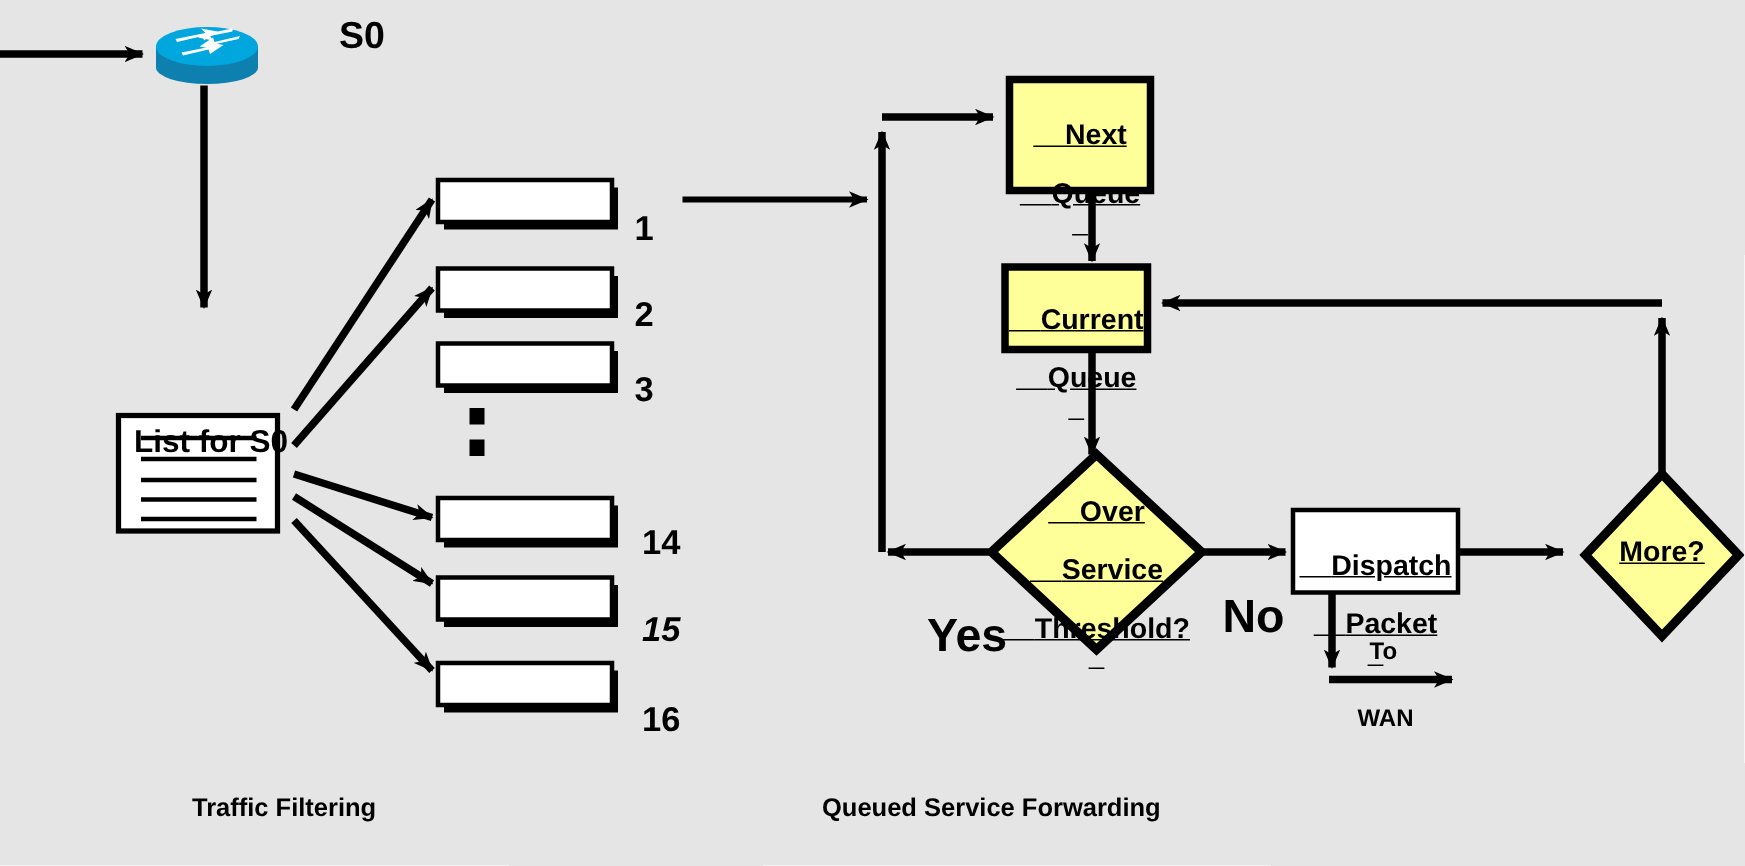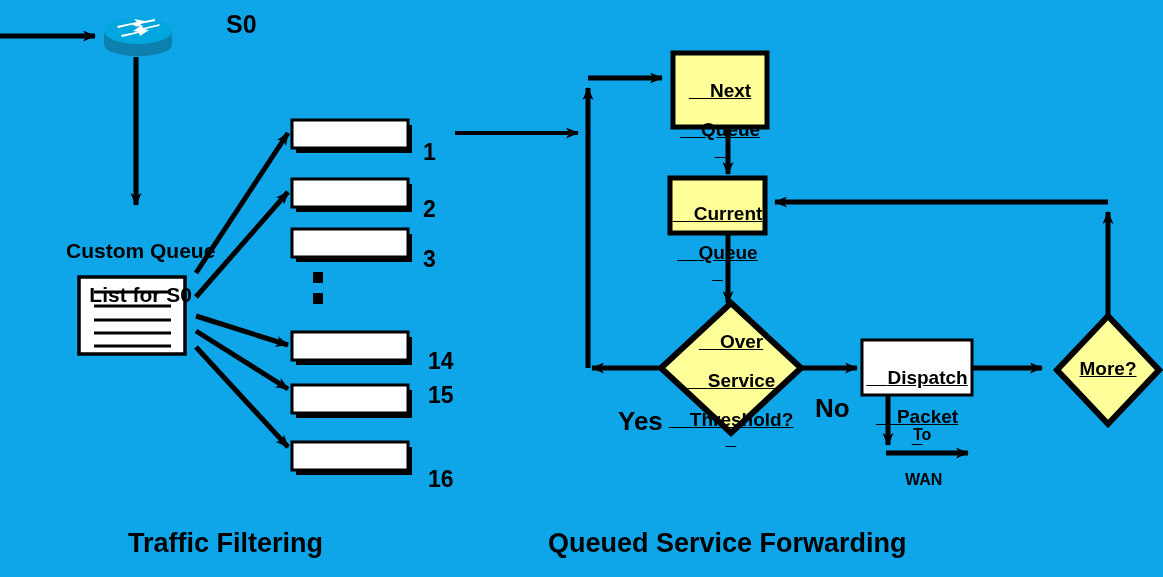--- a/index.html
+++ b/index.html
@@ -7,21 +7,21 @@
     padding: 0;
     background: #ffffff;
   }
   body {
     font-family: "Liberation Sans", sans-serif;
   }
   #canvas {
     position: relative;
     width: 1163px;
     height: 577px;
-    background: #0ea5e9;
+    background: #e5e5e5;
     overflow: hidden;
   }
   #canvas svg {
     position: absolute;
     left: 0;
     top: 0;
   }
   .lbl {
     position: absolute;
     font-family: "Liberation Sans", sans-serif;
@@ -38,40 +38,40 @@
     font-size: 25px;
     font-weight: bold;
   }
   .cql-label {
     font-size: 21px;
     font-weight: bold;
     text-align: center;
     line-height: 1.05;
   }
   .caption {
-    font-size: 27px;
+    font-size: 17px;
     font-weight: bold;
   }
   .node-text {
     position: absolute;
     font-family: "Liberation Sans", sans-serif;
     font-weight: bold;
     font-size: 19px;
     color: #000000;
     text-align: center;
     line-height: 1.02;
     white-space: pre;
     pointer-events: none;
     text-decoration: underline;
   }
   .diamond-text {
     font-size: 19px;
   }
   .yesno {
-    font-size: 26px;
+    font-size: 31px;
     font-weight: bold;
   }
   .towan {
     font-size: 16px;
     font-weight: bold;
   }
 </style>
 </head>
 <body>
 
@@ -203,29 +203,29 @@
       <rect x="862" y="340" width="110" height="55" fill="#FFFFFF" stroke="#000000" stroke-width="3"></rect>
     </g>
     <g>
       <polygon points="1108,316 1159,370 1108,424 1057,370" fill="#FFFF99" stroke="#000000" stroke-width="6"></polygon>
     </g>
   </svg>
 
   <div class="lbl s0-label" style="left:226px; top:12px;">S0</div>
 
   <div class="lbl cql-label" style="left:32px; top:218px; width:194px;">
-    <span>Custom Queue</span><br>
+    <br>
     <span>List for S0</span>
   </div>
 
   <div class="lbl num-label" style="left:423px; top:141px;">1</div>
   <div class="lbl num-label" style="left:423px; top:198px;">2</div>
   <div class="lbl num-label" style="left:423px; top:248px;">3</div>
   <div class="lbl num-label" style="left:428px; top:350px;">14</div>
-  <div class="lbl num-label" style="left:428px; top:384px;">15</div>
+  <div class="lbl num-label" style="left:428px; top:408px;font-style:italic;">15</div>
   <div class="lbl num-label" style="left:428px; top:468px;">16</div>
 
   <div class="node-text" style="left:673px; top:62px; width:94px;">
     <span>Next</span><br>
     <span>Queue</span>
   </div>
 
   <div class="node-text" style="left:670px; top:185px; width:95px;">
     <span>Current</span><br>
     <span>Queue</span>

